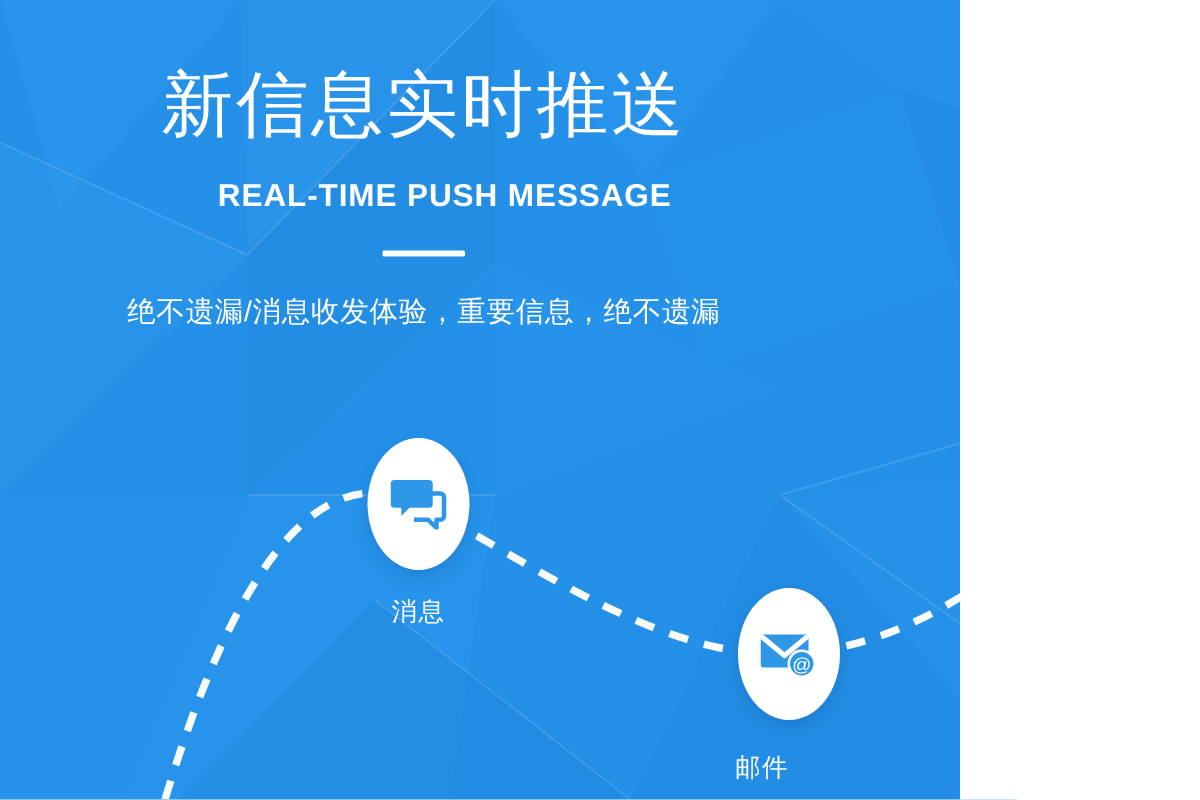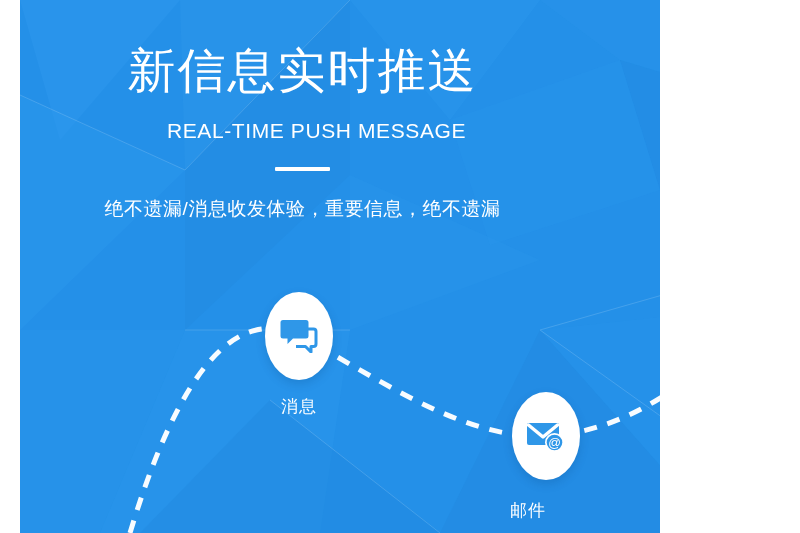--- a/index.html
+++ b/index.html
@@ -7,21 +7,20 @@
     padding: 0;
     background: #ffffff;
   }
   #banner {
     position: relative;
     width: 640px;
     height: 533px;
     overflow: hidden;
     background: #2490e8;
     font-family: "Liberation Sans", "DejaVu Sans", sans-serif;
-    margin-left: 20px;
     -webkit-font-smoothing: antialiased;
   }
   #bg-facets {
     position: absolute;
     left: 0; top: 0;
     width: 800px;
     height: 533px;
   }
   #trajectory-layer {
     position: absolute;
@@ -49,21 +48,21 @@
     line-height: 62px;
     font-weight: 400;
     color: #ffffff;
     letter-spacing: 2px;
     margin: 0;
     white-space: nowrap;
   }
   .subhead-en {
     font-size: 21px;
     line-height: 30px;
-    font-weight: 400;
+    font-weight: 700;
     color: #ffffff;
     letter-spacing: 0.6px;
     margin: 14px 0 0 0;
     white-space: nowrap;
     padding-left: 28px;
   }
   .divider {
     width: 55px;
     height: 4px;
     background: #ffffff;
@@ -95,21 +94,20 @@
   }
   .node-label {
     position: absolute;
     width: 160px;
     text-align: center;
     font-size: 17px;
     line-height: 24px;
     color: #ffffff;
     letter-spacing: 1px;
     white-space: nowrap;
-    font-family: Liberation Mono, monospace;
   }
 
   #node-message .node-bubble {
     left: 245px;
     top: 292px;
     width: 68px;
     height: 88px;
   }
   #node-message .node-label {
     left: 199px;

